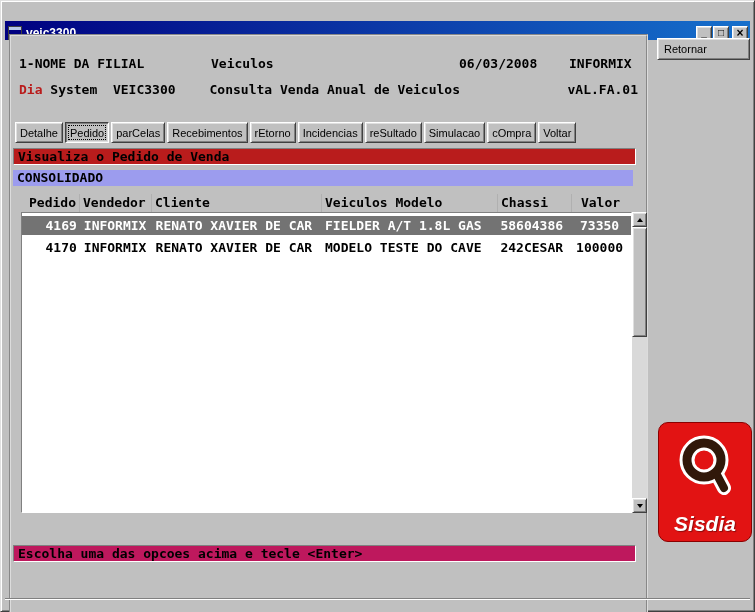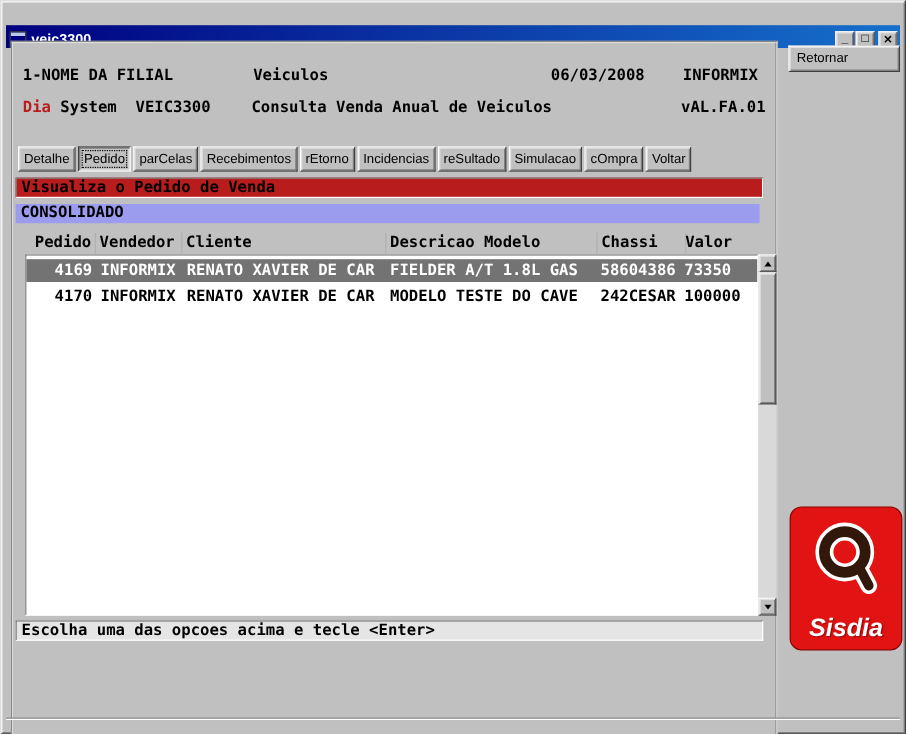--- a/index.html
+++ b/index.html
@@ -103,21 +103,21 @@
   .gridline { position: absolute; top: 0; height: 318px; width: 1px; background: #b0b0b0; z-index: 1; }
   .gl1 { left: 58px; } .gl2 { left: 130px; } .gl3 { left: 300px; } .gl4 { left: 476px; } .gl5 { left: 550px; }
   .trow { display: flex; height: 19px; line-height: 19px; position: relative; z-index: 2; margin-top: 3px; cursor: default; }
   .trow.selected { background: #737373; color: #ffffff; }
   .td, .th { overflow: hidden; white-space: pre; }
   .w1 { width: 58px;  text-align: right; padding-right: 3px; }
   .w2 { width: 72px;  padding-left: 4px; }
   .w3 { width: 170px; padding-left: 4px; }
   .w4 { width: 176px; padding-left: 4px; }
   .w5 { width: 74px;  padding-left: 4px; }
-  .w6 { width: 61px;  text-align: left; padding-right: 2px; }
+  .w6 { width: 61px;  text-align: center; padding-right: 2px; }
 
   
   .vscroll {
     position: absolute; left: 611px; top: 18px; width: 15px; height: 301px;
     background: #d9d9d9; z-index: 3;
   }
   .sb-btn {
     position: absolute; left: 0; width: 15px; height: 15px;
     background: #c0c0c0;
     border: 1px solid; border-color: #ffffff #404040 #404040 #ffffff;
@@ -129,22 +129,22 @@
   .tri-down { width: 0; height: 0; border-left: 3px solid transparent; border-right: 3px solid transparent; border-top: 4px solid #000; }
   .sb-thumb {
     position: absolute; left: 0; top: 15px; width: 15px; height: 110px;
     background: #c0c0c0;
     border: 1px solid; border-color: #ffffff #404040 #404040 #ffffff;
     box-shadow: inset 1px 1px 0 #dfdfdf, inset -1px -1px 0 #808080;
   }
 
   
   .status-bar {
-    position: absolute; left: 2px; top: 481px; width: 623px; height: 17px;
-    background: #e5e5e5;
+    position: absolute; left: 2px; top: 509px; width: 623px; height: 17px;
+    background: #be185d;
     border: 1px solid; border-color: #808080 #ffffff #ffffff #808080;
     padding-left: 4px; line-height: 15px;
   }
 
   
   .retornar-btn {
     position: absolute; left: 656px; top: 37px; width: 93px; height: 22px;
     background: #c0c0c0;
     border: 1px solid; border-color: #ffffff #404040 #404040 #ffffff;
     box-shadow: inset 1px 1px 0 #dfdfdf, inset -1px -1px 0 #808080;
@@ -229,21 +229,21 @@
       <div class="gridline gl1"></div>
       <div class="gridline gl2"></div>
       <div class="gridline gl3"></div>
       <div class="gridline gl4"></div>
       <div class="gridline gl5"></div>
 
       <div class="thead mono">
         <span class="th w1">Pedido</span>
         <span class="th w2">Vendedor</span>
         <span class="th w3">Cliente</span>
-        <span class="th w4">Descricao Modelo</span>
+        <span class="th w4">Veiculos Modelo</span>
         <span class="th w5">Chassi</span>
         <span class="th w6">Valor</span>
       </div>
 
       <div class="tbody mono">
         <div class="trow selected">
           <span class="td w1">4169</span>
           <span class="td w2">INFORMIX</span>
           <span class="td w3">RENATO XAVIER DE CAR</span>
           <span class="td w4">FIELDER A/T 1.8L GAS</span>

